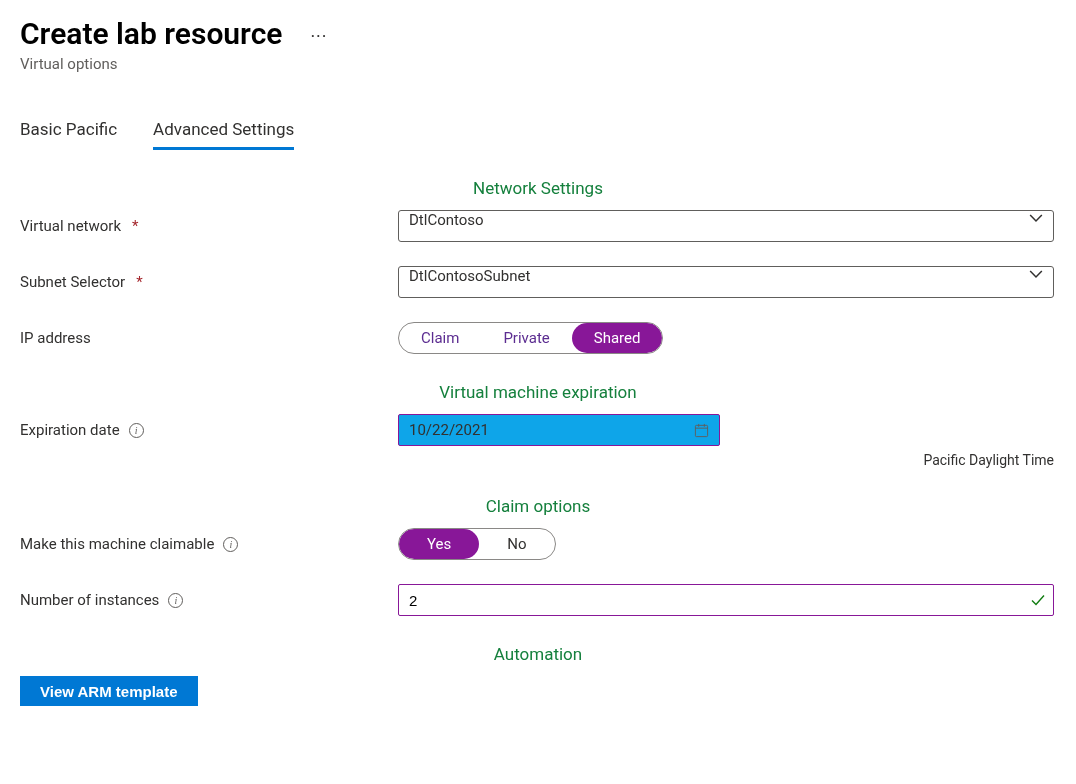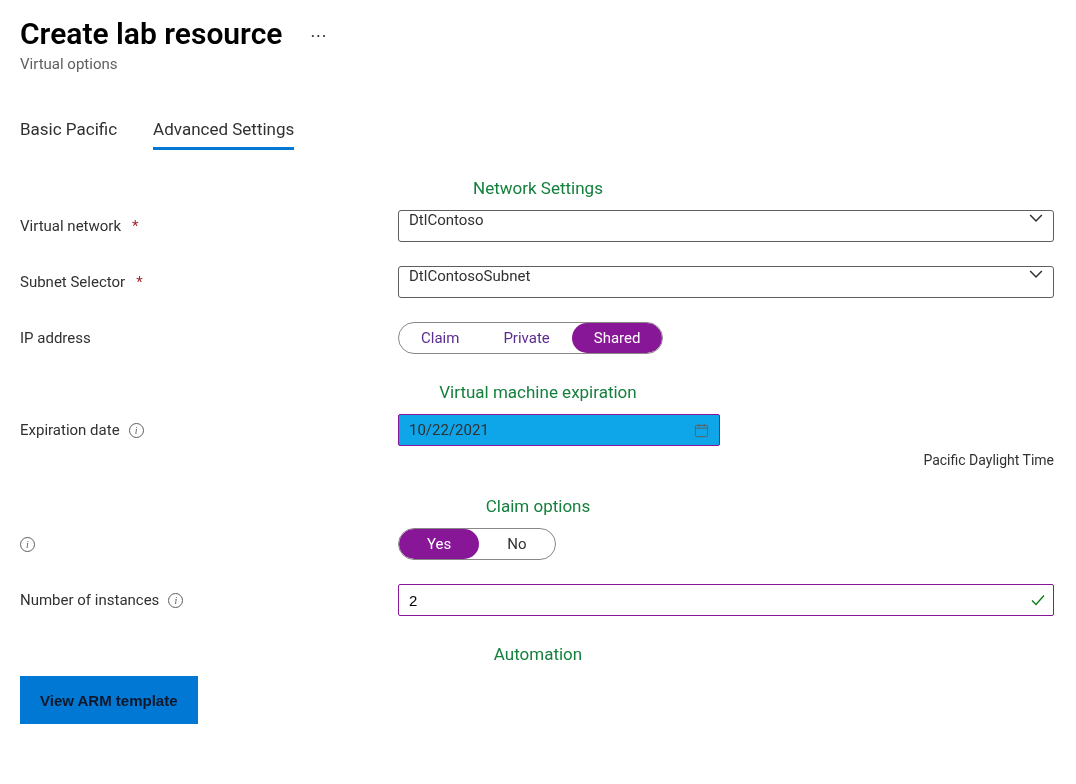--- a/index.html
+++ b/index.html
@@ -165,24 +165,24 @@
     top: 50%;
     transform: translateY(-50%);
     color: #107c10;
     width: 16px;
     height: 16px;
   }
   .primary-btn {
     display: inline-flex;
     align-items: center;
     justify-content: center;
-    height: 48px;
+    height: 30px;
     padding: 15px 20px;
     background: #0078d4;
-    color: #0f172a;
+    color: #ffffff;
     font-size: 15px;
     font-weight: 600;
     border: none;
     cursor: pointer;
   }
 </style>
 </head>
 <body>
 
 
@@ -253,20 +253,21 @@
         </svg>
     </div>
   </div>
 </div>
 <div class="tz-note">Pacific Daylight Time</div>
 
 <div class="section-head">Claim options</div>
 
 <div class="row">
   <div class="row-label">
+    <span>Make this machine claimable</span>
     <span class="info-icon">i</span>
   </div>
   <div class="pill-group">
     <div class="pill active" style="padding:11px 28px;">Yes</div>
     <div class="pill" style="padding:0 28px;color:#323130;">No</div>
   </div>
 </div>
 
 <div class="row">
   <div class="row-label">

